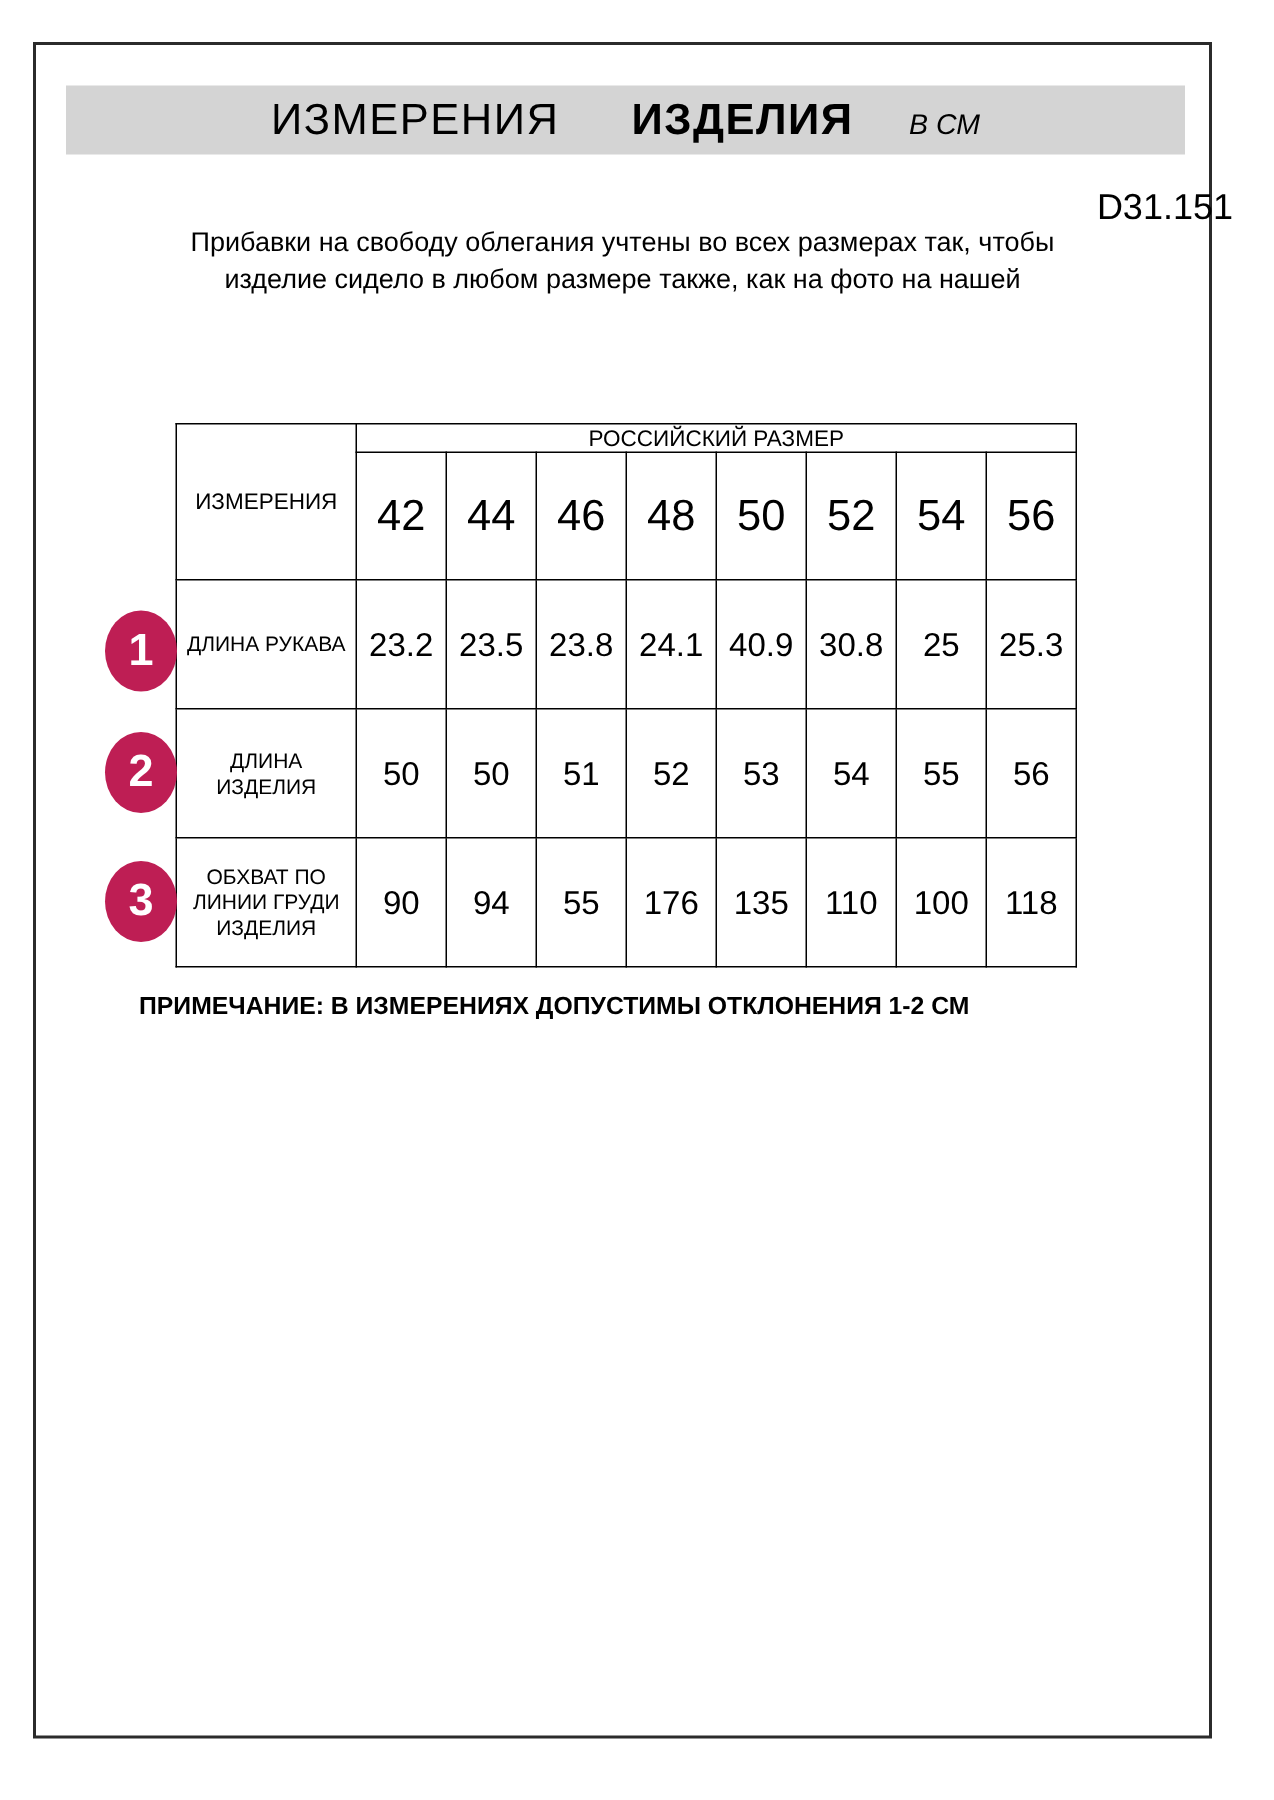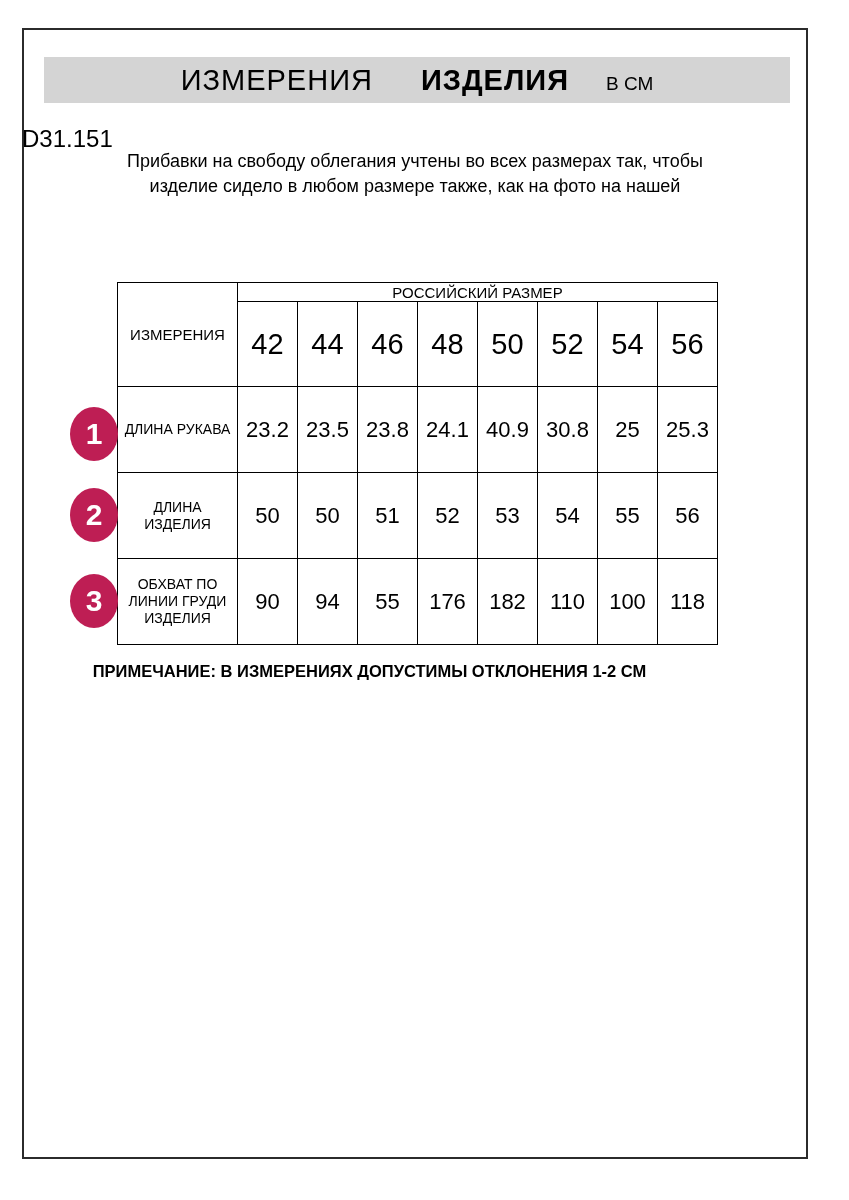--- a/index.html
+++ b/index.html
@@ -19,24 +19,24 @@
   }
   .header-bar {
     position:absolute; left:44px; top:57px;
     width:746px; height:46px;
     background:#d4d4d4;
     text-align:center; line-height:46px;
     white-space:nowrap;
   }
   .header-bar .t-reg { font-size:29px; letter-spacing:1px; }
   .header-bar .t-bold { font-size:29px; font-weight:bold; letter-spacing:1px; margin-left:48px; }
-  .header-bar .t-unit { font-size:19px; margin-left:37px; }
+  .header-bar .t-unit { font-size:19px; margin-left:37px;font-style:italic; }
   .article {
-    position:absolute; left:22px; top:125px; width:786px;
-    text-align:left; font-size:24px;
+    position:absolute; left:36px; top:125px; width:786px;
+    text-align:right; font-size:24px;
   }
   .description {
     position:absolute; left:22px; top:149px; width:786px;
     text-align:center; font-size:18px; line-height:25px;
   }
   .size-table {
     position:absolute; left:117px; top:282px;
     border-collapse:collapse; table-layout:fixed;
   }
   .size-table td, .size-table th {
@@ -136,21 +136,21 @@
     <td class="cell-value">56</td>
   </tr>
   <tr class="r-data">
     <td class="cell-label">ОБХВАТ ПО
 ЛИНИИ ГРУДИ
 ИЗДЕЛИЯ</td>
     <td class="cell-value">90</td>
     <td class="cell-value">94</td>
     <td class="cell-value">55</td>
     <td class="cell-value">176</td>
-    <td class="cell-value">182</td>
+    <td class="cell-value">135</td>
     <td class="cell-value">110</td>
     <td class="cell-value">100</td>
     <td class="cell-value">118</td>
   </tr>
 </tbody>
   </table>
 
 <div class="badge badge-1">1</div>
 <div class="badge badge-2">2</div>
 <div class="badge badge-3">3</div>

